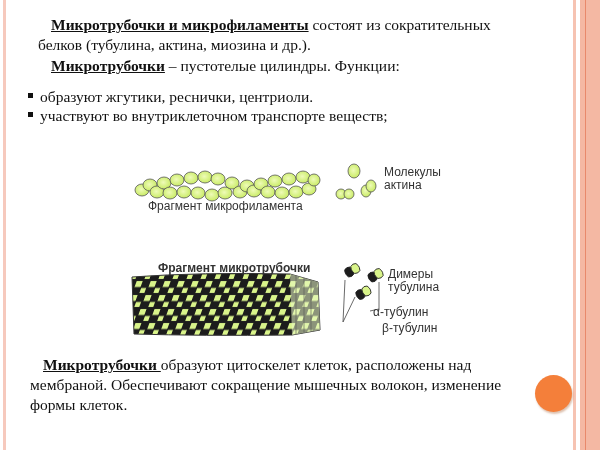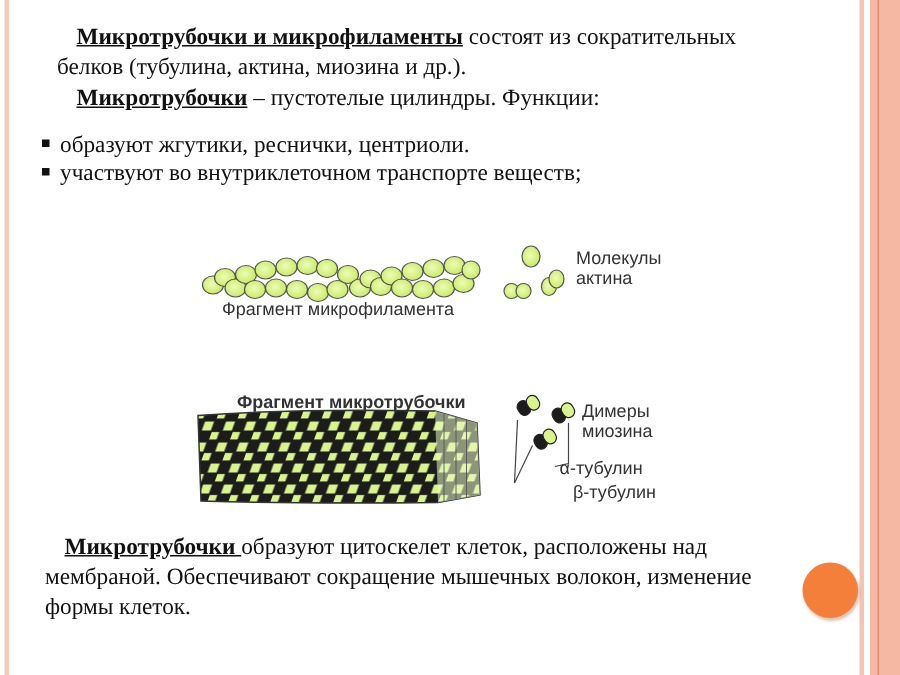--- a/index.html
+++ b/index.html
@@ -126,21 +126,21 @@
     <path d="M355 297 L343 322"></path>
     <path d="M379 282 L379 309 L370 311"></path>
   </g>
 </svg>
 
 <div class="fig-label" style="left:148px; top:200px;">Фрагмент микрофиламента</div>
 <div class="fig-label" style="left:384px; top:166px;">Молекулы</div>
 <div class="fig-label" style="left:384px; top:179px;text-align:right;">актина</div>
 <div class="fig-label" style="left:158px; top:262px;font-weight:bold;">Фрагмент микротрубочки</div>
 <div class="fig-label" style="left:388px; top:268px;">Димеры</div>
-<div class="fig-label" style="left:388px; top:281px;">миозина</div>
+<div class="fig-label" style="left:388px; top:281px;">тубулина</div>
 <div class="fig-label" style="left:373px; top:306px;">α-тубулин</div>
 <div class="fig-label" style="left:334px; top:322px;margin-left:48px;">β-тубулин</div>
 
 <div class="text-block" id="filaments">
   <span class="lead">Микротрубочки </span><span>образуют цитоскелет клеток, расположены над мембраной. Обеспечивают сокращение мышечных волокон, изменение формы клеток.</span>
 </div>
 
 <div class="orange-dot"></div>
 
 </body></html>

